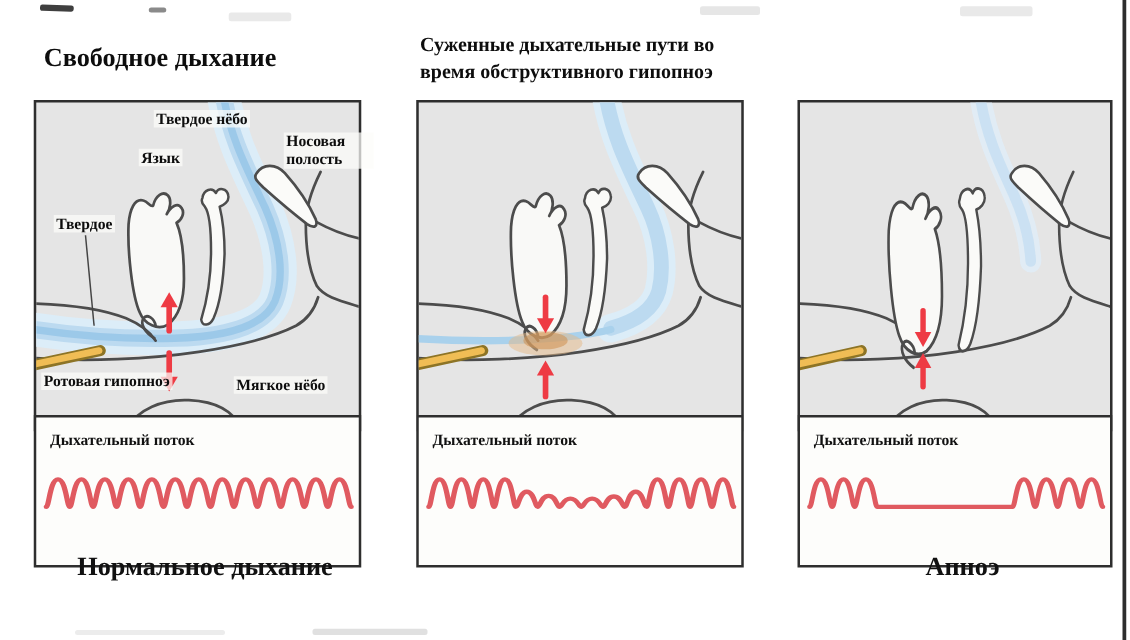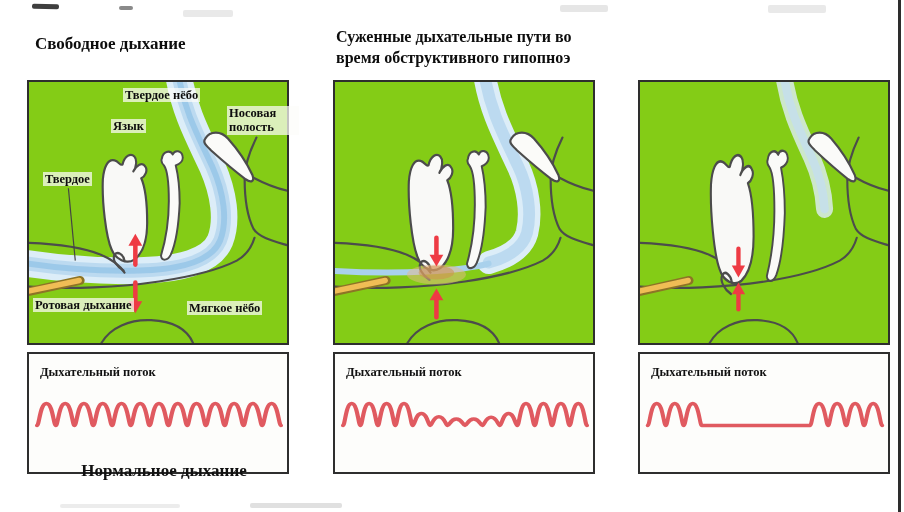--- a/index.html
+++ b/index.html
@@ -1,41 +1,41 @@
 <!DOCTYPE html>
 <html><head>
 <meta charset="utf-8">
 <style>
   html,body{margin:0;padding:0;background:#ffffff;}
   .page{position:relative;width:904px;height:512px;background:#ffffff;overflow:hidden;
         font-family:"Liberation Serif",serif;color:#111;}
   .col-title{position:absolute;font-weight:700;font-size:16px;line-height:1.3;
              white-space:pre-line;color:#0d0d0d;}
-  .t1{left:35px;top:33px;font-size:17px;}
+  .t1{left:35px;top:33px;font-size:21px;}
   .t2{left:336px;top:27px;width:268px;}
   .t3{left:644px;top:25px;width:258px;}
-  .box{position:absolute;box-sizing:border-box;border:2.5px solid #2e2e2e;background:#84cc16;}
+  .box{position:absolute;box-sizing:border-box;border:2.5px solid #2e2e2e;background:#e5e5e5;}
   .abox{top:80px;height:265px;}
-  .wbox{top:352px;height:122px;background:#fdfdfb;}
+  .wbox{top:332px;height:122px;background:#fdfdfb;}
   .c1{left:27px;width:262px;}
   .c2{left:333px;width:262px;}
   .c3{left:638px;width:252px;}
   .svg-holder{position:absolute;left:0;top:0;right:0;bottom:0;}
   .svg-holder svg{display:block;}
   .anat-label{position:absolute;font-weight:700;font-size:12.5px;line-height:1.15;
               color:#0d0d0d;background:rgba(252,252,250,0.72);padding:0 2px;}
   .lbl-hard{left:94px;top:6px;}
   .lbl-nasal{left:185px;top:24px;width:68px;margin-left:13px;}
   .lbl-tongue{left:82px;top:37px;}
   .lbl-trachea{left:14px;top:90px;}
   .lbl-oral{left:4px;top:216px;}
   .lbl-soft{left:158px;top:219px;text-align:center;}
   .flow-label{position:absolute;left:11px;top:11px;font-weight:700;font-size:12.5px;}
   .wave-caption{position:absolute;left:0;right:0;top:107px;text-align:center;
-                font-weight:700;font-size:17px;padding-left:12px;}
+                font-weight:700;font-size:21px;padding-left:12px;}
   .artifact{position:absolute;pointer-events:none;border-radius:2px;}
   .a1{left:32px;top:4px;width:27px;height:5px;background:#1d1d1d;opacity:.85;transform:rotate(1.5deg);}
   .a2{left:119px;top:6px;width:14px;height:4px;background:#2a2a2a;opacity:.55;}
   .a3{left:183px;top:10px;width:50px;height:7px;background:#9a9a9a;opacity:.22;}
   .a4{left:560px;top:5px;width:48px;height:7px;background:#9a9a9a;opacity:.25;}
   .a5{left:768px;top:5px;width:58px;height:8px;background:#9a9a9a;opacity:.22;}
   .a6{left:898px;top:0;width:2.5px;height:512px;background:#161616;opacity:.9;border-radius:0;}
   .a7{left:250px;top:503px;width:92px;height:5px;background:#8f8f8f;opacity:.28;}
   .a8{left:60px;top:504px;width:120px;height:4px;background:#a0a0a0;opacity:.2;}
 </style>
@@ -81,21 +81,21 @@
     <polygon points="101,165 115,165 108,153" fill="#ee3b44"></polygon>
           <line x1="108" y1="164" x2="108" y2="184" stroke="#ee3b44" stroke-width="4.6" stroke-linecap="round"></line>
           <polygon points="101,221 115,221 108,233" fill="#ee3b44"></polygon>
           <line x1="108" y1="222" x2="108" y2="202" stroke="#ee3b44" stroke-width="4.6" stroke-linecap="round"></line>
   </svg>
       </div>
     <div class="anat-label lbl-hard">Твердое нёбо</div>
     <div class="anat-label lbl-nasal">Носовая полость</div>
     <div class="anat-label lbl-tongue">Язык</div>
     <div class="anat-label lbl-trachea">Твердое</div>
-    <div class="anat-label lbl-oral">Ротовая дыхание</div>
+    <div class="anat-label lbl-oral">Ротовая гипопноэ</div>
     <div class="anat-label lbl-soft">Мягкое нёбо</div>
   </div>
 
   <div class="box abox c2">
     <div class="svg-holder">
         <svg viewBox="0 0 262 263" width="100%" height="100%" preserveAspectRatio="none">
     <path d="M152,-6 C158,30 172,55 186,85 C196,106 200,132 195,152 C191,166 178,176 156,182" fill="none" stroke="#dcedf8" stroke-width="23" stroke-linecap="round"></path>
           <path d="M152,-6 C158,30 172,55 186,85 C196,106 200,132 195,152 C191,166 178,176 156,182" fill="none" stroke="#bcdaf0" stroke-width="12" stroke-linecap="round"></path>
           <path d="M156,183 C130,190 70,195 -8,190" fill="none" stroke="#a9d1ec" stroke-width="6" stroke-linecap="round"></path>
     <path d="M-2,162 C28,163 56,167 73,174 C85,179 93,186 97,192" fill="none" stroke="#4c4c4c" stroke-width="2.2" stroke-linecap="round" stroke-linejoin="round"></path>
@@ -168,15 +168,16 @@
     <div class="flow-label">Дыхательный поток</div>
   </div>
 
   <div class="box wbox c3">
     <div class="svg-holder">
         <svg viewBox="0 0 258 142" width="100%" height="100%" preserveAspectRatio="none">
           <path d="M8,86 C10.3,86 11.0,59.6 17.4,59.6 C23.8,59.6 24.5,86 26.8,86 C29.0,86 29.8,59.6 36.2,59.6 C42.5,59.6 43.3,86 45.5,86 C47.8,86 48.5,59.6 54.9,59.6 C61.3,59.6 62.1,86 64.3,86 L83.1,86 L101.8,86 L120.6,86 L139.4,86 L158.2,86 L176.9,86 C179.2,86 179.9,59.6 186.3,59.6 C192.7,59.6 193.4,86 195.7,86 C197.9,86 198.7,59.6 205.1,59.6 C211.5,59.6 212.2,86 214.5,86 C216.7,86 217.5,59.6 223.8,59.6 C230.2,59.6 231.0,86 233.2,86 C235.5,86 236.2,59.6 242.6,59.6 C249.0,59.6 249.7,86 252.0,86" fill="none" stroke="#e05a60" stroke-width="4.2" stroke-linecap="round"></path>
         </svg>
       </div>
     <div class="flow-label">Дыхательный поток</div>
+    <div class="wave-caption">Апноэ</div>
   </div>
 
 </div>
 
 </body></html>

